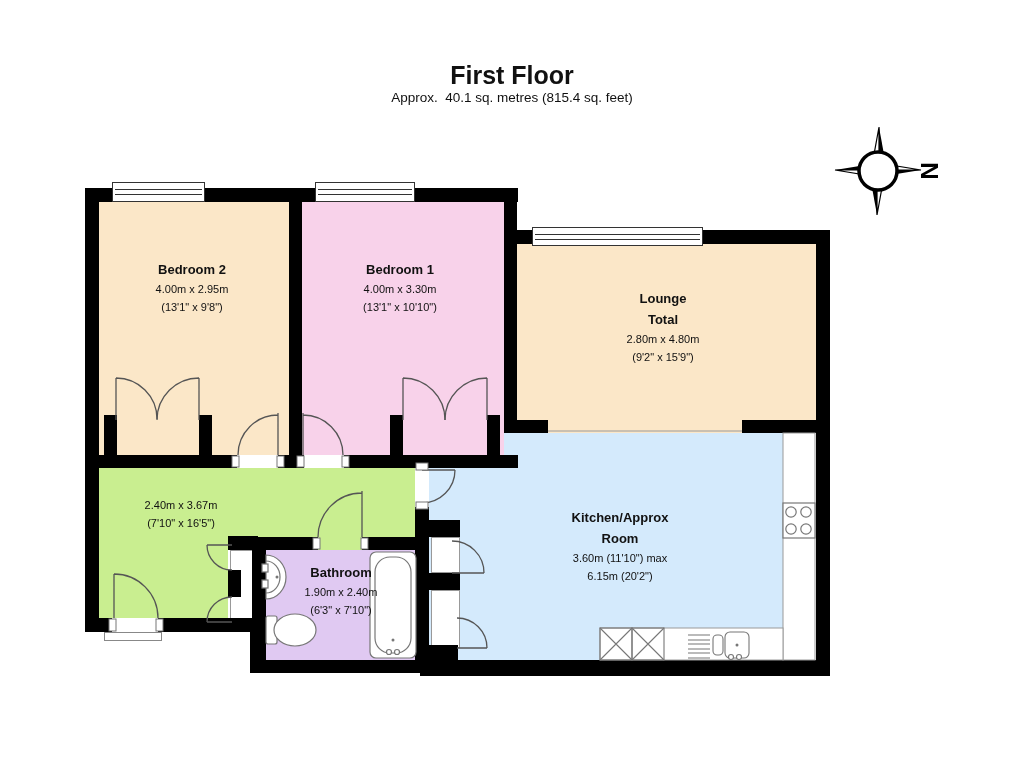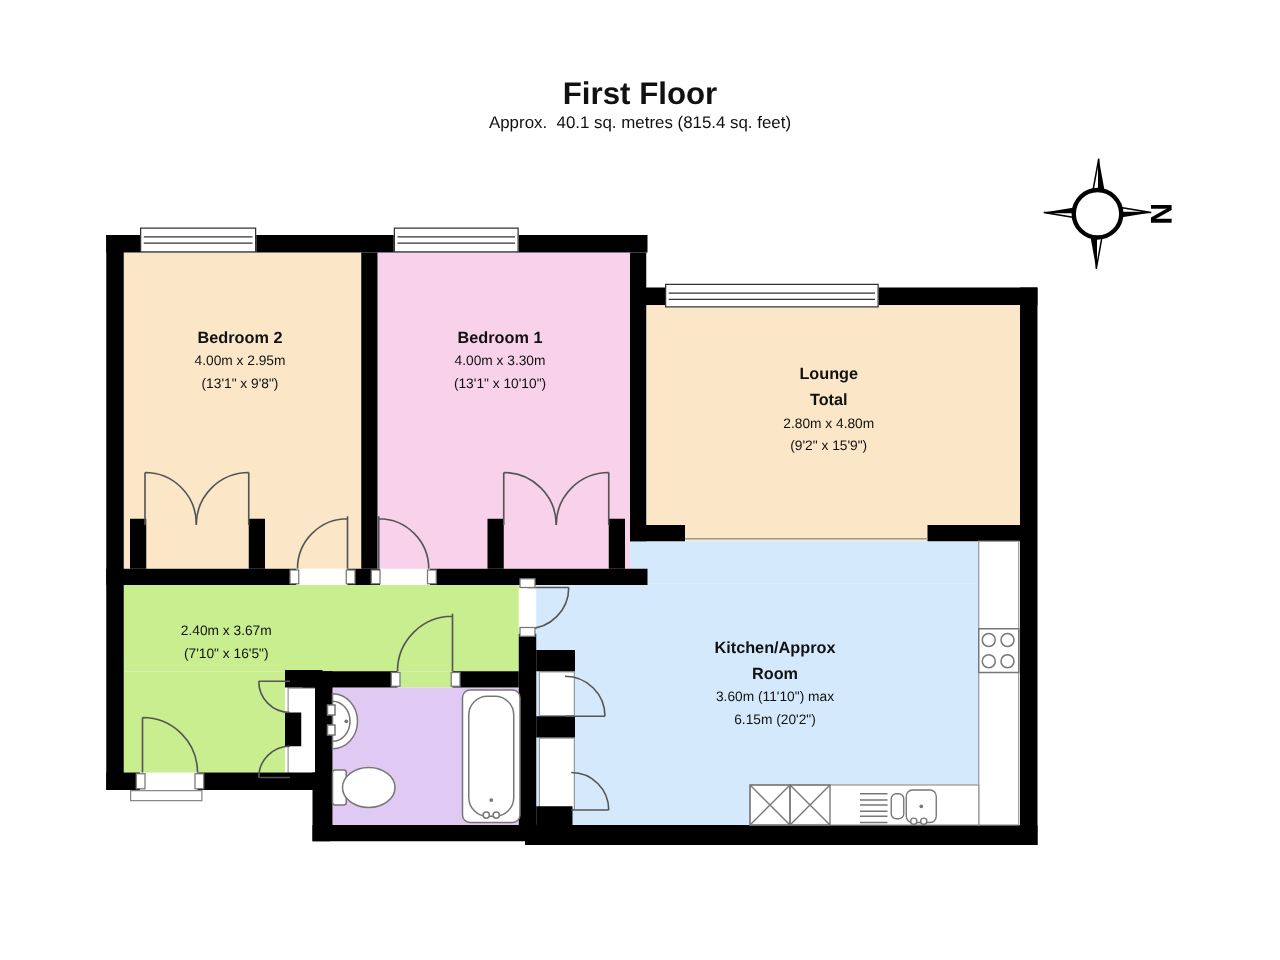--- a/index.html
+++ b/index.html
@@ -190,20 +190,25 @@
   <div class="lbl" style="left:553px;top:288px">
     <div class="nm">Lounge</div>
     <div class="nm">Total</div>
     <div class="dm">2.80m x 4.80m</div>
     <div class="dm">(9'2" x 15'9")</div>
   </div>
   <div class="lbl" style="left:71px;top:496px">
     <div class="dm">2.40m x 3.67m</div>
     <div class="dm">(7'10" x 16'5")</div>
   </div>
+  <div class="lbl" style="left:231px;top:562px">
+    <div class="nm">Bathroom</div>
+    <div class="dm">1.90m x 2.40m</div>
+    <div class="dm">(6'3" x 7'10")</div>
+  </div>
   <div class="lbl" style="left:510px;top:507px">
     <div class="nm">Kitchen/Approx</div>
     <div class="nm">Room</div>
     <div class="dm">3.60m (11'10") max</div>
     <div class="dm">6.15m (20'2")</div>
   </div>
 
 </div>
 
 </body></html>

